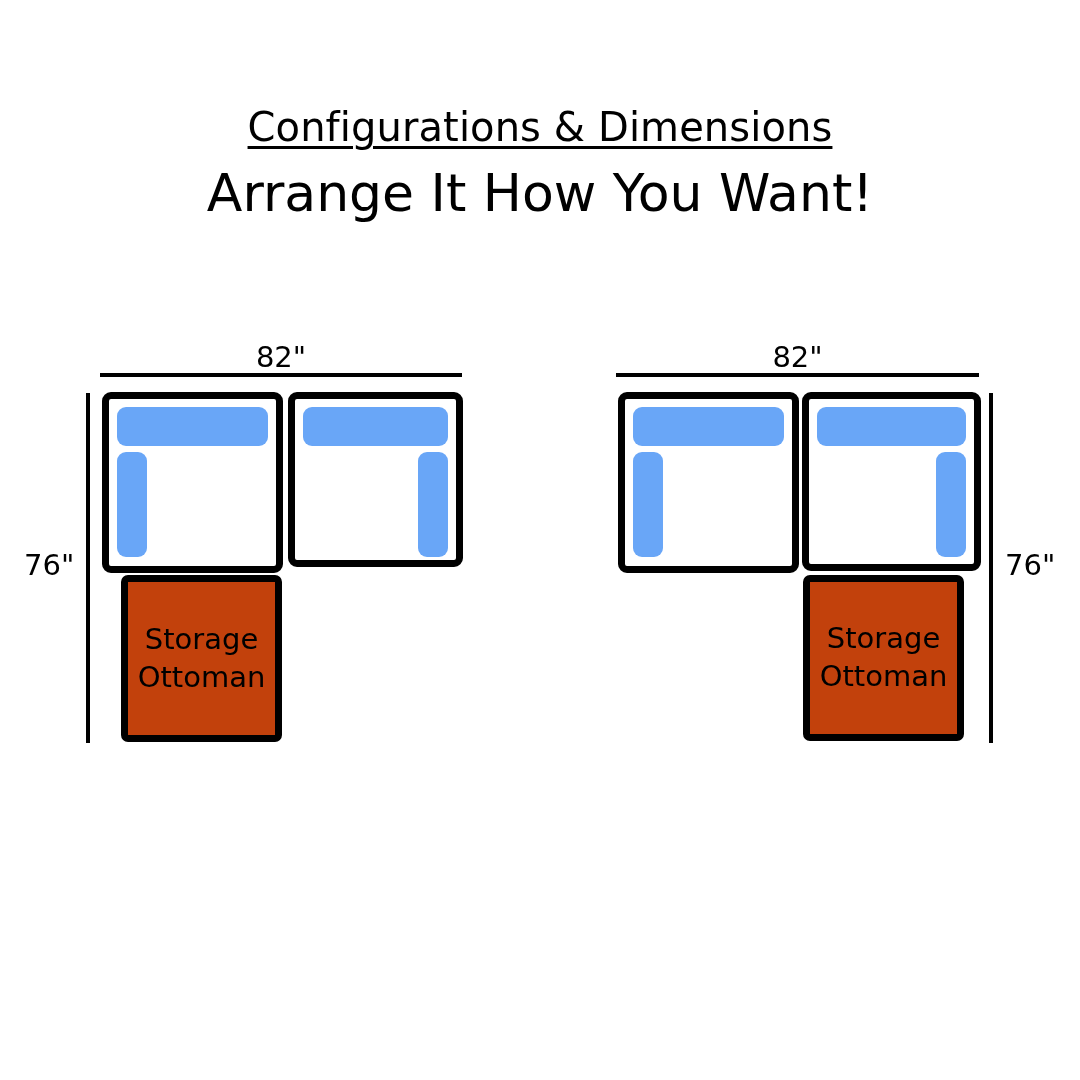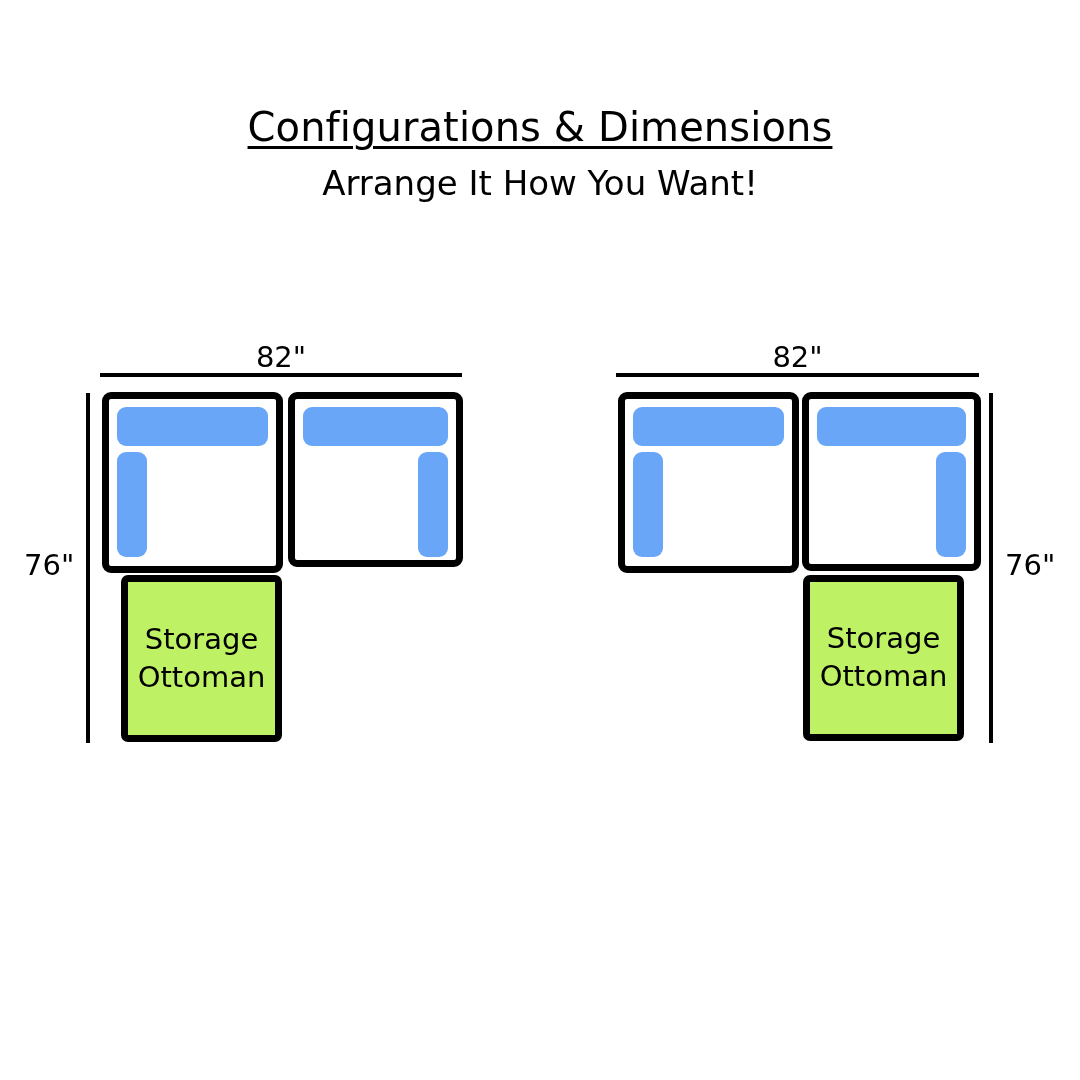--- a/index.html
+++ b/index.html
@@ -36,21 +36,21 @@
     font-weight: 400;
     letter-spacing: 0.1px;
     text-decoration: underline;
     text-underline-offset: 5px;
     text-decoration-thickness: 2.5px;
     white-space: nowrap;
   }
   .title-sub {
     display: block;
     margin-top: 13px;
-    font-size: 34px;
+    font-size: 52px;
     line-height: 1.15;
     font-weight: 400;
     white-space: nowrap;
   }
 
   
   .config {
     position: absolute;
   }
   #config-left  { left: 0px;   top: 0px; width: 540px; height: 1080px; }
@@ -99,21 +99,21 @@
     height: 105px;
   }
   .cushion-arm.left  { left: 8px; }
   .cushion-arm.right { right: 8px; }
 
   
   .ottoman {
     position: absolute;
     border: 7px solid #000000;
     border-radius: 7px;
-    background: #bef264;
+    background: #c2410c;
     display: flex;
     flex-direction: column;
     align-items: center;
     justify-content: center;
     gap: 6px;
   }
   .ottoman-line {
     font-size: 29px;
     line-height: 1.1;
     white-space: nowrap;

